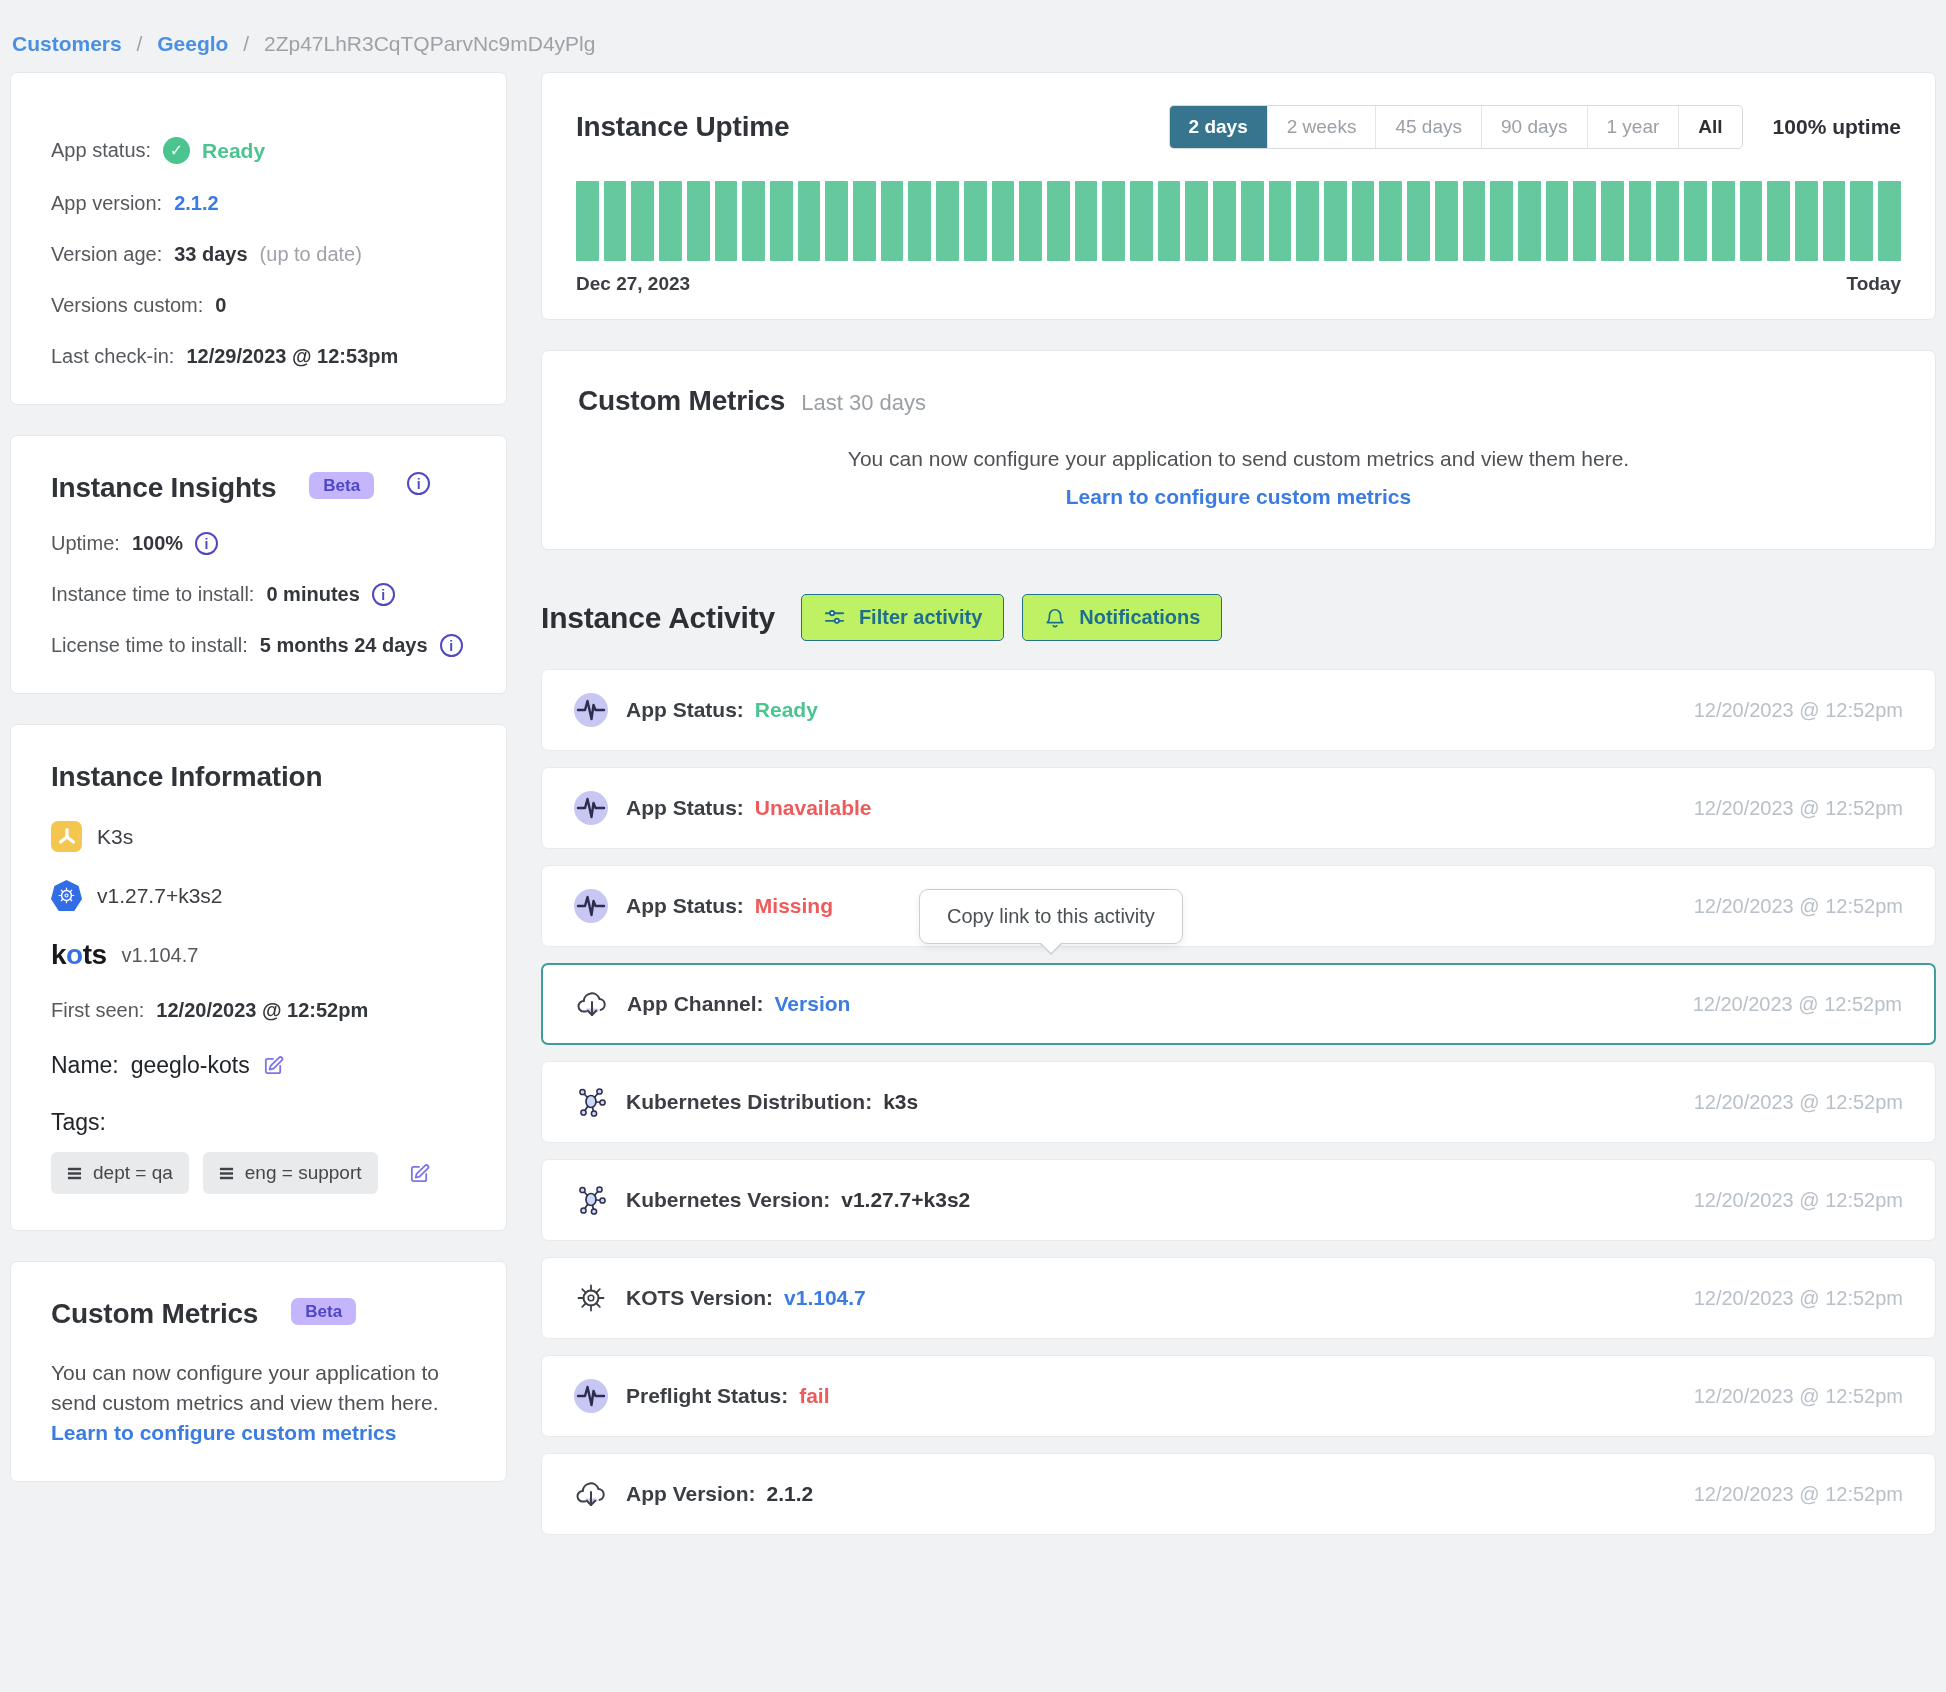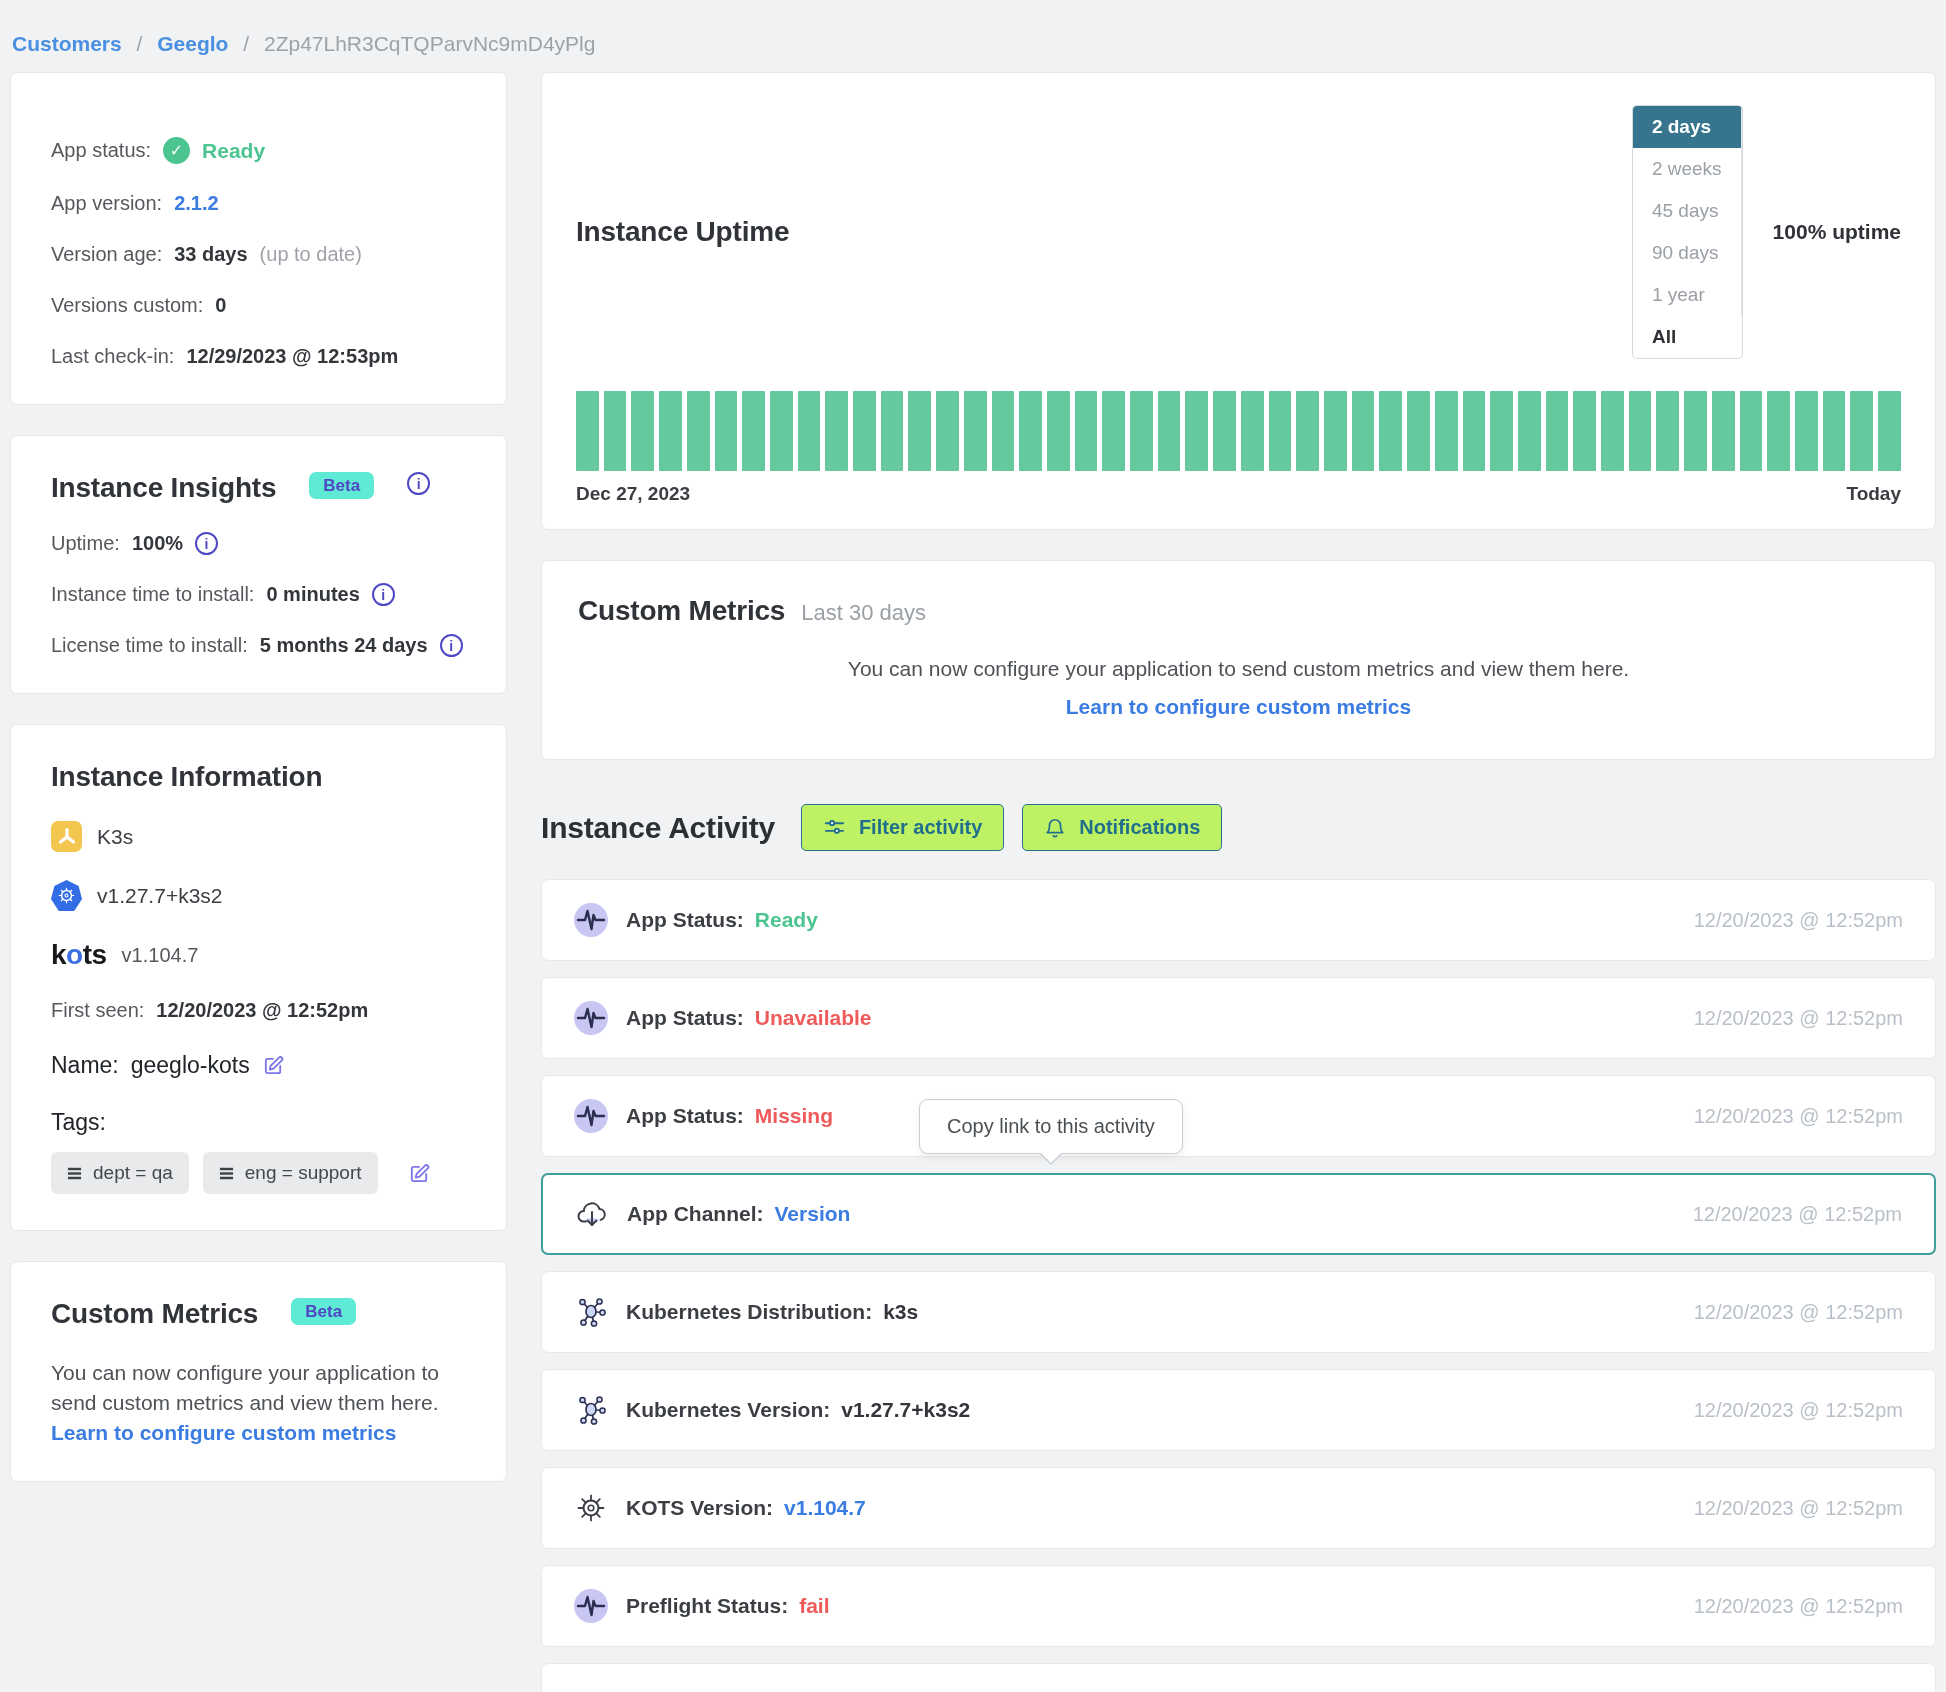--- a/index.html
+++ b/index.html
@@ -14,21 +14,21 @@
   .breadcrumb .crumb-current{color:#9ea2a8;}
 
   .columns{display:flex;gap:34px;align-items:flex-start;}
   .col-left{width:497px;flex:none;}
   .col-right{flex:1;min-width:0;}
 
   .card{background:#fff;border:1px solid #e5e8ea;border-radius:7px;margin-bottom:30px;}
   .card-pad{padding:36px 40px;}
   .card-title{font-size:28px;font-weight:700;color:#303439;letter-spacing:-.2px;}
   .card-title-row{display:flex;align-items:flex-start;gap:33px;}
-  .beta-badge{background:#5eead4;color:#5047c5;font-size:17px;font-weight:600;
+  .beta-badge{background:#c4b5fd;color:#5047c5;font-size:17px;font-weight:600;
     padding:5px 14px;border-radius:7px;line-height:1;}
   .info-icon{width:23px;height:23px;border-radius:50%;border:2px solid #4f48c4;color:#4f48c4;
     display:inline-flex;align-items:center;justify-content:center;font-size:14px;font-weight:700;
     flex:none;cursor:pointer;}
 
   .drow{margin-top:28px;display:flex;align-items:center;gap:12px;font-size:20px;}
   .dlabel{color:#55585c;}
   .dval{color:#33363b;font-weight:700;}
   .dnote{color:#9ea2a8;}
   .check-circle{width:27px;height:27px;border-radius:50%;background:#4bc490;color:#fff;
@@ -54,21 +54,21 @@
   .tags-edit{margin-left:16px;}
 
   
   .cm-body{margin-top:28px;font-size:21px;color:#4e5256;line-height:1.45;}
   .cm-link{display:inline-block;margin-top:2px;font-size:21px;}
 
   
   .uptime-pad{padding:32px 34px 24px 34px;}
   .uptime-head{display:flex;align-items:center;}
   .uptime-tabs{margin-left:auto;display:flex;border:1px solid #d6dadd;border-radius:5px;
-    background:#fff;overflow:hidden;flex-direction:column;}
+    background:#fff;overflow:hidden;}
   .tab{padding:10px 19px;font-size:19px;color:#9aa0a6;border-right:1px solid #e2e5e7;
     cursor:pointer;white-space:nowrap;}
   .tab:last-child{border-right:none;}
   .tab.active{background:#37758e;color:#fff;font-weight:600;}
   .tab.tab-all{color:#2d3035;font-weight:600;}
   .uptime-summary{margin-left:30px;font-size:21px;font-weight:700;color:#2e3136;}
   .uptime-bars{margin-top:32px;display:flex;gap:5px;height:80px;}
   .ubar{flex:1;background:#65c99d;border-radius:1px;}
   .uptime-foot{margin-top:12px;display:flex;justify-content:space-between;
     font-size:19px;font-weight:700;color:#3a3d42;}

